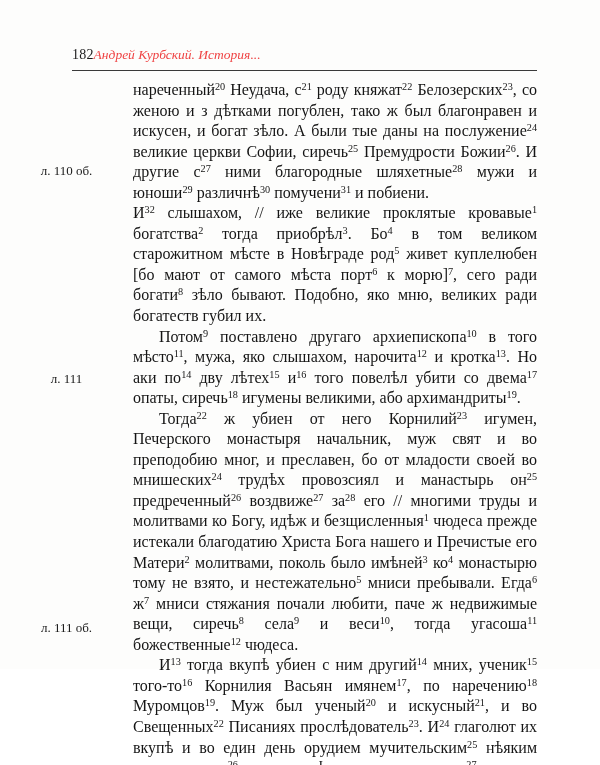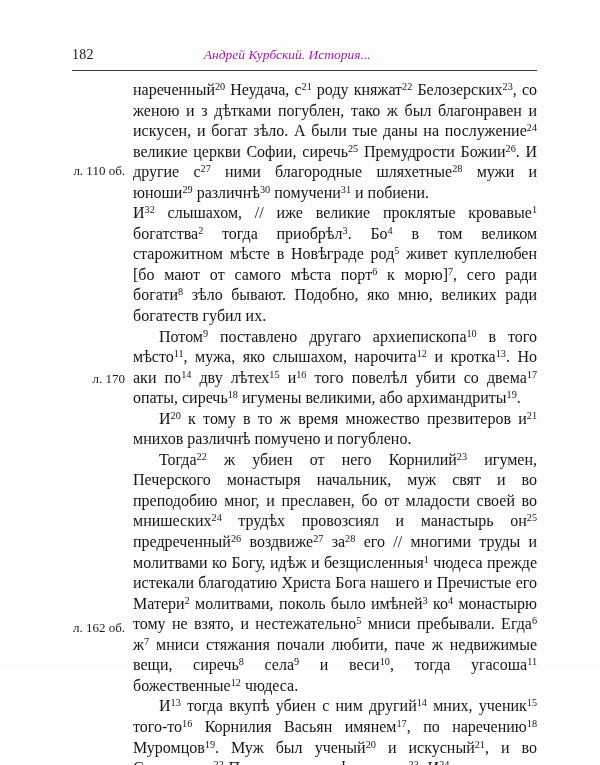--- a/index.html
+++ b/index.html
@@ -31,24 +31,23 @@
     display: flex;
     align-items: baseline;
   }
   .folio {
     font-size: 14px;
     letter-spacing: .2px;
     color: #1a1a1a;
   }
   .running-title {
     flex: 1;
-    text-align: center;
     font-style: italic;
     font-size: 13.5px;
-    color: #a21caf;
+    color: #ef4444;
     padding-right: 56px;
     white-space: nowrap;
   }
   .header-rule {
     position: absolute;
     left: 72px;
     top: 70px;
     width: 465px;
     height: 1px;
     background: #3a3a3a;
@@ -82,46 +81,45 @@
     line-height: 0;
     vertical-align: 0.52em;
   }
   b.bd { font-weight: normal; }
 
   
   .margin-note {
     position: absolute;
     left: 8px;
     width: 117px;
-    text-align: right;
+    text-align: center;
     font-size: 13px;
     color: #1a1a1a;
     white-space: nowrap;
   }
 </style>
 </head>
 <body>
 
 <div class="page">
 
   <div class="header">
     <span class="folio">182</span>
     <span class="running-title">Андрей Курбский. История...</span>
   </div>
   <div class="header-rule"></div>
 
   <div class="body-col" id="body-col">
       <p class="para" id="p1">нареченный<sup>20</sup> Неудача, с<sup>21</sup> роду княжат<sup>22</sup> Белозерских<sup>23</sup>, со женою и з дѣтками погублен, тако ж был благонравен и искусен, и богат зѣло. А были тые даны на послужение<sup>24</sup> великие церкви Софии, сиречь<sup>25</sup> Премудрости Божии<sup>26</sup>. И другие с<sup>27</sup> ними благородные шляхетные<sup>28</sup> мужи и юноши<sup>29</sup> различнѣ<sup>30</sup> помучени<sup>31</sup> и побиени.</p>
       <p class="para" id="p2"><span class="lead">И<sup>32</sup></span> слышахом, // иже великие проклятые кровавые<sup>1</sup> богатства<sup>2</sup> тогда приобрѣл<sup>3</sup>. <b class="bd">Бо<sup>4</sup></b> в том великом старожитном мѣсте в Новѣграде род<sup>5</sup> живет куплелюбен [бо мают от самого мѣста порт<sup>6</sup> к морю]<sup>7</sup>, сего ради богати<sup>8</sup> зѣло бывают. Подобно, яко мню, великих ради богатеств губил их.</p>
       <p class="para indent" id="p3"><span class="lead">Потом<sup>9</sup></span> поставлено другаго архиепископа<sup>10</sup> в того мѣсто<sup>11</sup>, мужа, яко слышахом, нарочита<sup>12</sup> и кротка<sup>13</sup>. Но аки по<sup>14</sup> дву лѣтех<sup>15</sup> и<sup>16</sup> того повелѣл убити со двема<sup>17</sup> опаты, сиречь<sup>18</sup> игумены великими, або архимандриты<sup>19</sup>.</p>
-      <p class="para indent" id="p4"><span class="lead">И<sup>20</sup></span> к тому в то ж время множество презвитеров и<sup>21</sup> мнихов различнѣ помучено и погублено.</p>
       <p class="para indent" id="p5"><span class="lead">Тогда<sup>22</sup></span> ж убиен от него Корнилий<sup>23</sup> игумен, Печерского монастыря начальник, муж свят и во преподобию мног, и преславен, бо от младости своей во мнишеских<sup>24</sup> трудѣх провозсиял и манастырь он<sup>25</sup> предреченный<sup>26</sup> воздвиже<sup>27</sup> за<sup>28</sup> его // многими труды и молитвами ко Богу, идѣж и безщисленныя<sup>1</sup> чюдеса прежде истекали благодатию Христа Бога нашего и Пречистые его Матери<sup>2</sup> молитвами, поколь было имѣней<sup>3</sup> ко<sup>4</sup> монастырю тому не взято, и нестежательно<sup>5</sup> мниси пребывали. <b class="bd">Егда<sup>6</sup></b> ж<sup>7</sup> мниси стяжания почали любити, паче ж недвижимые вещи, сиречь<sup>8</sup> села<sup>9</sup> и веси<sup>10</sup>, тогда угасоша<sup>11</sup> божественные<sup>12</sup> чюдеса.</p>
       <p class="para indent" id="p6"><span class="lead">И<sup>13</sup></span> тогда вкупѣ убиен с ним другий<sup>14</sup> мних, ученик<sup>15</sup> того-то<sup>16</sup> Корнилия Васьян имянем<sup>17</sup>, по наречению<sup>18</sup> Муромцов<sup>19</sup>. Муж был ученый<sup>20</sup> и искусный<sup>21</sup>, и во Свещенных<sup>22</sup> Писаниях прослѣдователь<sup>23</sup>. И<sup>24</sup> глаголют их вкупѣ и во един день орудием мучительским<sup>25</sup> нѣяким раздавленных<sup>26</sup>, вкупѣ и телеса<sup>27</sup> их преподобномученические<sup>28</sup> погребенны<sup>29</sup>.</p>
       <p class="para indent" id="p7"><span class="lead">Потом<sup>30</sup></span> мѣсто великое Иваняграда<sup>31</sup> [яже близу моря стоит на рецѣ Нарви]<sup>32</sup>, выграбив<sup>33</sup> все, сожещи<sup>34</sup> повелѣл<sup>35</sup>. Тако ж и во Пскове Великом и во иных многих градѣх // многие бесчисленные беды и тщеты, и кровопролития тогда быша, их же по ряду исписати невозможно.  всѣм тѣм служители быша ласкатели его со оным прелютых варваров полком, нарицаемых кромѣшников, яко и пред тѣм уже многажды о них рѣхом: вмѣсто нарочитых, доброю совѣстию украшенных мужей собрал собѣ со всея тамошние Руские земли человеков скверных и всякими</p>
     </div>
 
   <div id="margin-layer">
       <div class="margin-note" style="top: 163px;">л. 110 об.</div>
-      <div class="margin-note" style="top: 371px;">л. 170</div>
-      <div class="margin-note" style="top: 620px;">л. 162 об.</div>
+      <div class="margin-note" style="top: 371px;">л. 111</div>
+      <div class="margin-note" style="top: 620px;">л. 111 об.</div>
     </div>
 
 </div>
 
 </body></html>

